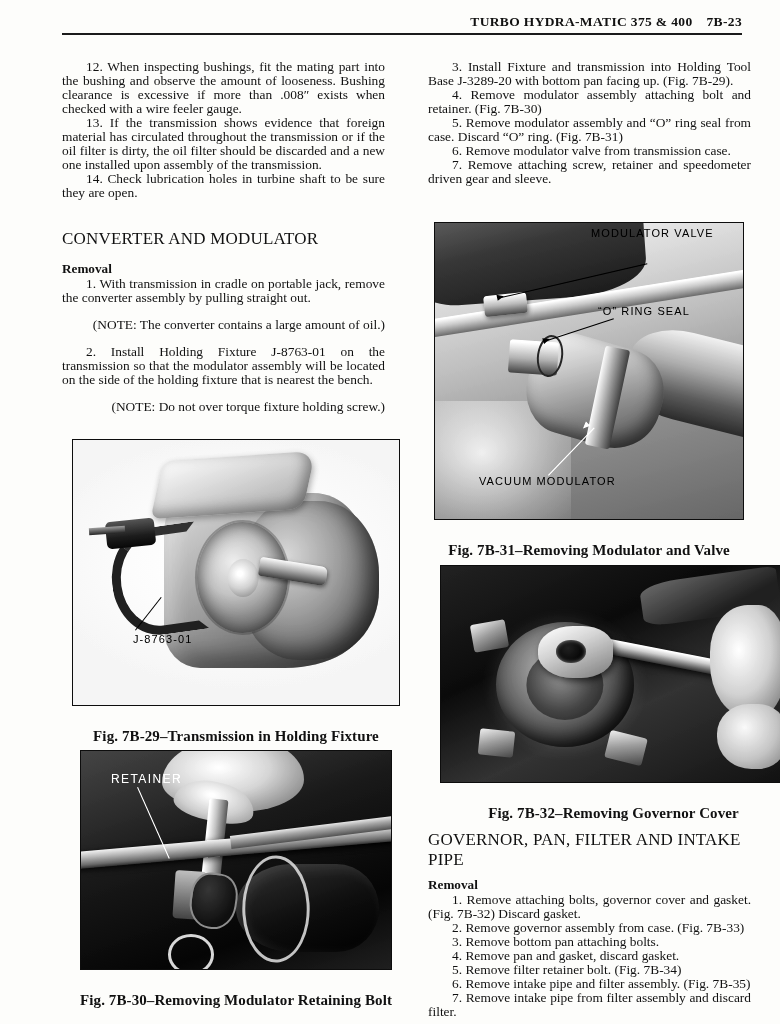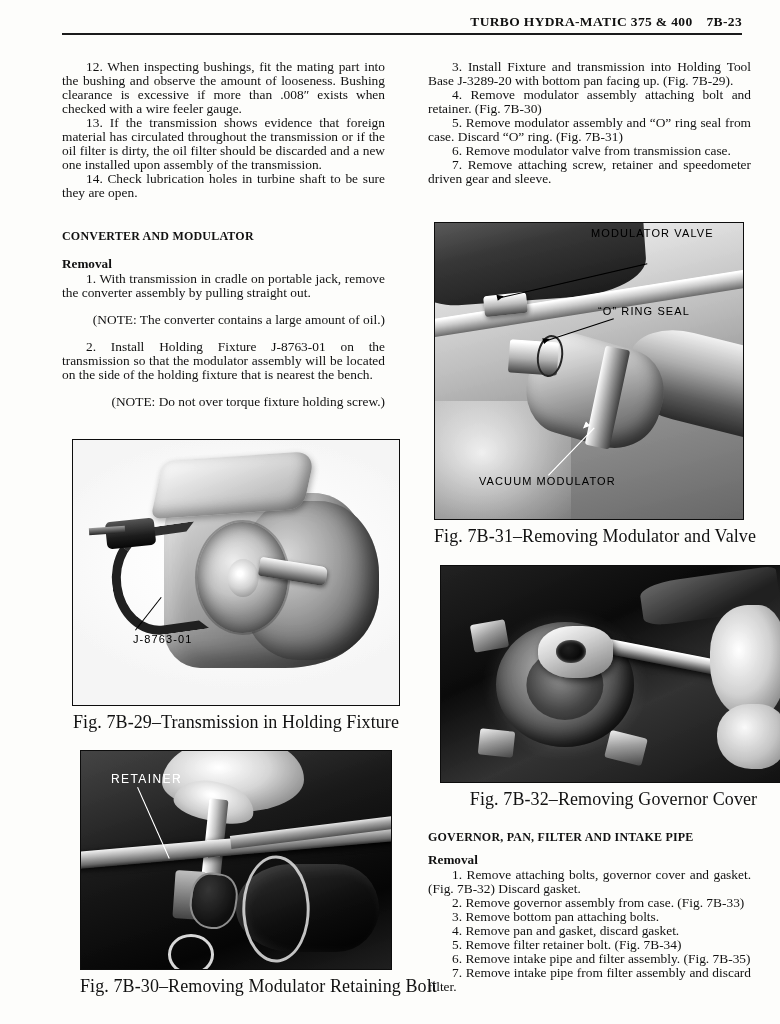--- a/index.html
+++ b/index.html
@@ -76,22 +76,22 @@
 
   h2.major {
     margin: 0;
     font-size: 13.6px;
     font-weight: bold;
     text-align: center;
     letter-spacing: 0.25px;
   }
   h3.section {
     margin: 0;
-    font-size: 12px;
-    font-weight: bold;
+    font-size: 17px;
+    font-weight: normal;
     text-align: left;
     letter-spacing: 0.2px;
   }
   h4.sub {
     margin: 0;
     font-size: 13.2px;
     font-weight: bold;
     text-align: left;
   }
 
@@ -105,23 +105,23 @@
   }
   .fig-photo {
     position: relative;
     width: 100%;
     height: 100%;
     overflow: hidden;
     filter: contrast(1.12) grayscale(1);
   }
   .fig-caption {
     text-align: center;
-    font-weight: normal;
-    font-size: 18px;
-    margin-top: 6px;
+    font-weight: bold;
+    font-size: 15px;
+    margin-top: 22px;
     letter-spacing: 0.1px;
     white-space: nowrap;
   }
 
   
   .ph-label {
     position: absolute;
     font-family: "Liberation Sans", "DejaVu Sans", sans-serif;
     font-size: 11px;
     letter-spacing: 1.1px;

